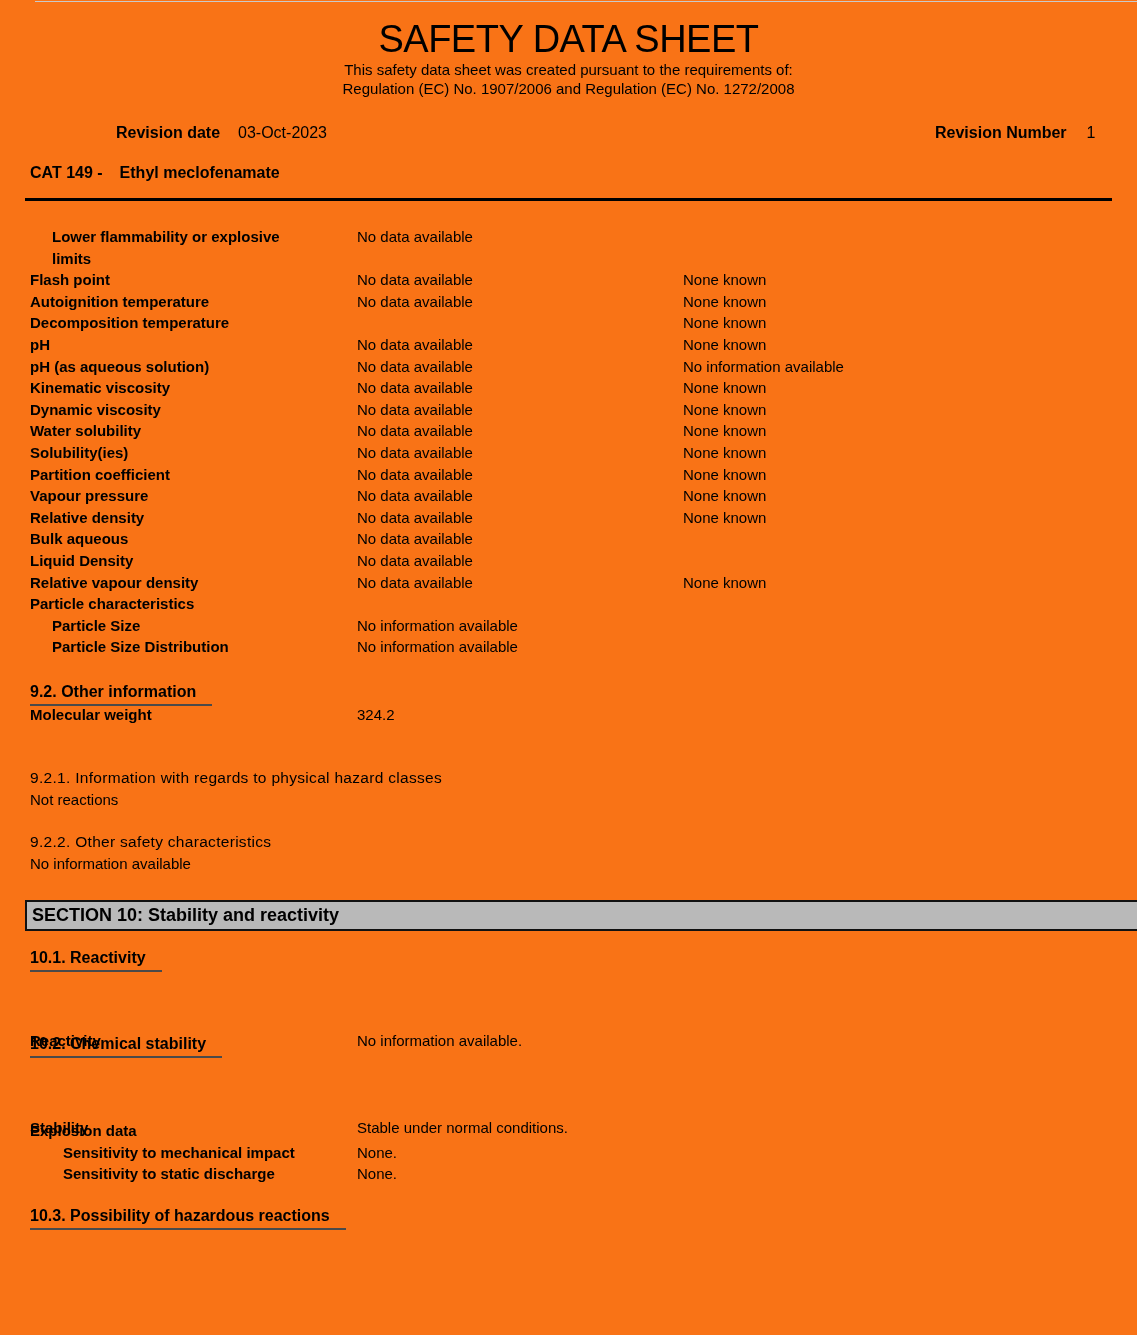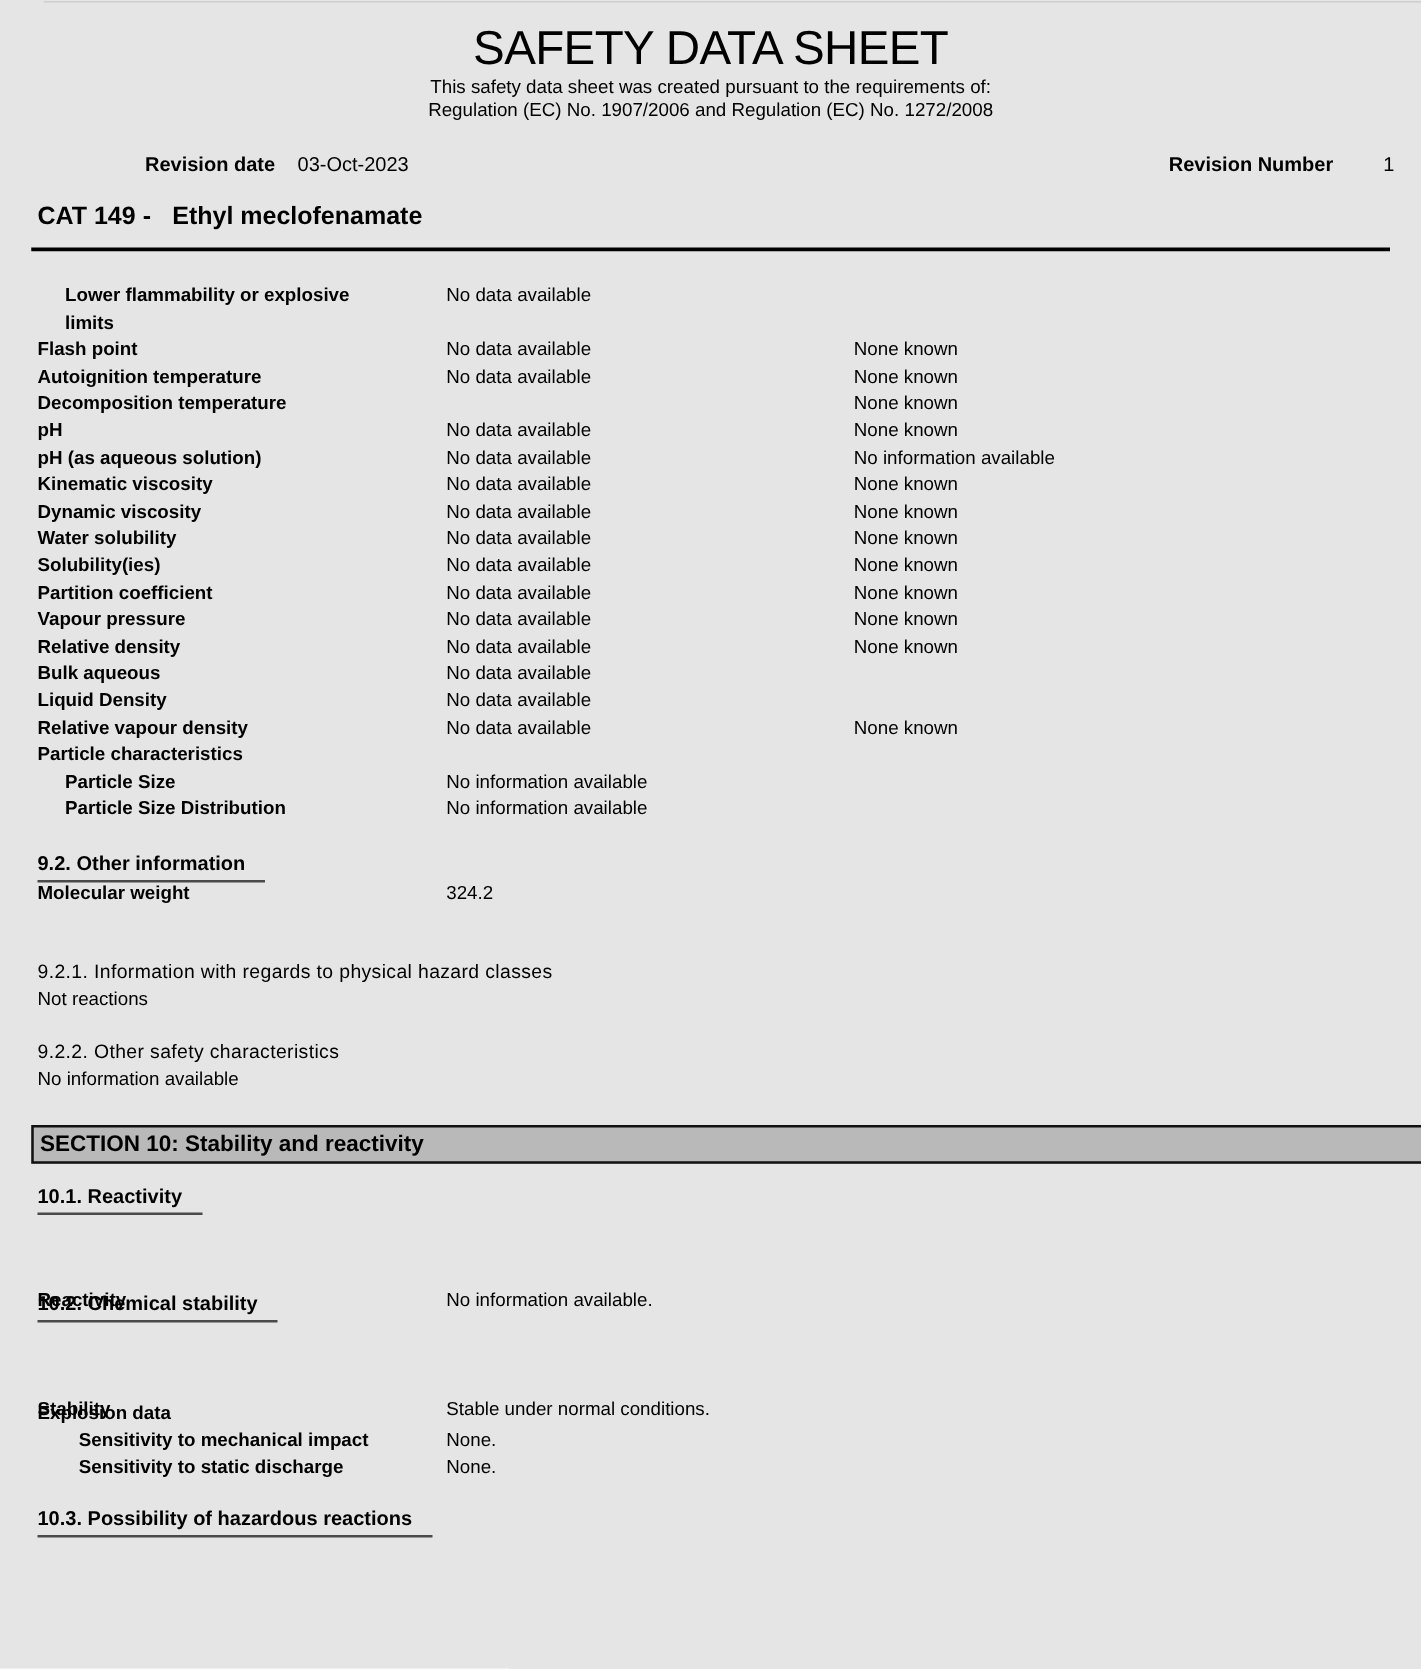--- a/index.html
+++ b/index.html
@@ -1,39 +1,39 @@
 <!DOCTYPE html>
 <html style="--section-bar-bg: #b9b9b9; --rule: #000000; --underline: #4a4a4a; --hairline: #c9c9c9; --text: #000000;"><head>
 <meta charset="utf-8">
 <style>
   html,body{margin:0;padding:0;background:#ffffff;}
   .page{
     position:relative;
     width:1137px;
     height:1335px;
-    background:#e5e5e5;
+    background:#f97316;
     overflow:hidden;
     font-family:"Liberation Sans","DejaVu Sans",sans-serif;
     color:var(--text,#000);
     font-size:15px;
     line-height:21.6px;
   }
   .b{font-weight:bold;}
 
   .hairline-top{position:absolute;top:1px;left:35px;width:1102px;height:1px;background:var(--hairline,#c9c9c9);}
 
   .doc-header{position:absolute;top:0;left:0;width:100%;text-align:center;}
   .doc-title{margin:0;margin-top:17px;font-size:38px;font-weight:400;line-height:44px;letter-spacing:-0.5px;}
   .sub{font-size:15px;line-height:18.5px;}
 
   .rev-row{position:absolute;top:123px;left:0;width:1137px;font-size:16px;line-height:20px;}
   .rev-left{position:absolute;left:116px;display:flex;gap:18px;}
-  .rev-right{position:absolute;left:935px;display:flex;gap:40px;}
-
-  .cat-row{position:absolute;top:162px;left:30px;font-size:20px;line-height:22px;display:flex;gap:17px;justify-content:space-between;}
+  .rev-right{position:absolute;left:935px;display:flex;gap:20px;}
+
+  .cat-row{position:absolute;top:162px;left:30px;font-size:16px;line-height:22px;display:flex;gap:17px;justify-content:space-between;}
 
   .rule-thick{position:absolute;top:198px;left:25px;width:1087px;height:3px;background:var(--rule,#000);}
 
   .prop-table{position:absolute;left:30px;top:226px;width:1082px;}
   .prow{display:grid;grid-template-columns:327px 326px 1fr;}
   .prow.indent .p-label{padding-left:22px;}
   .p-label{white-space:pre-line;font-weight:bold;}
   .p-value,.p-remark{font-weight:normal;}
 
   .uhead{

